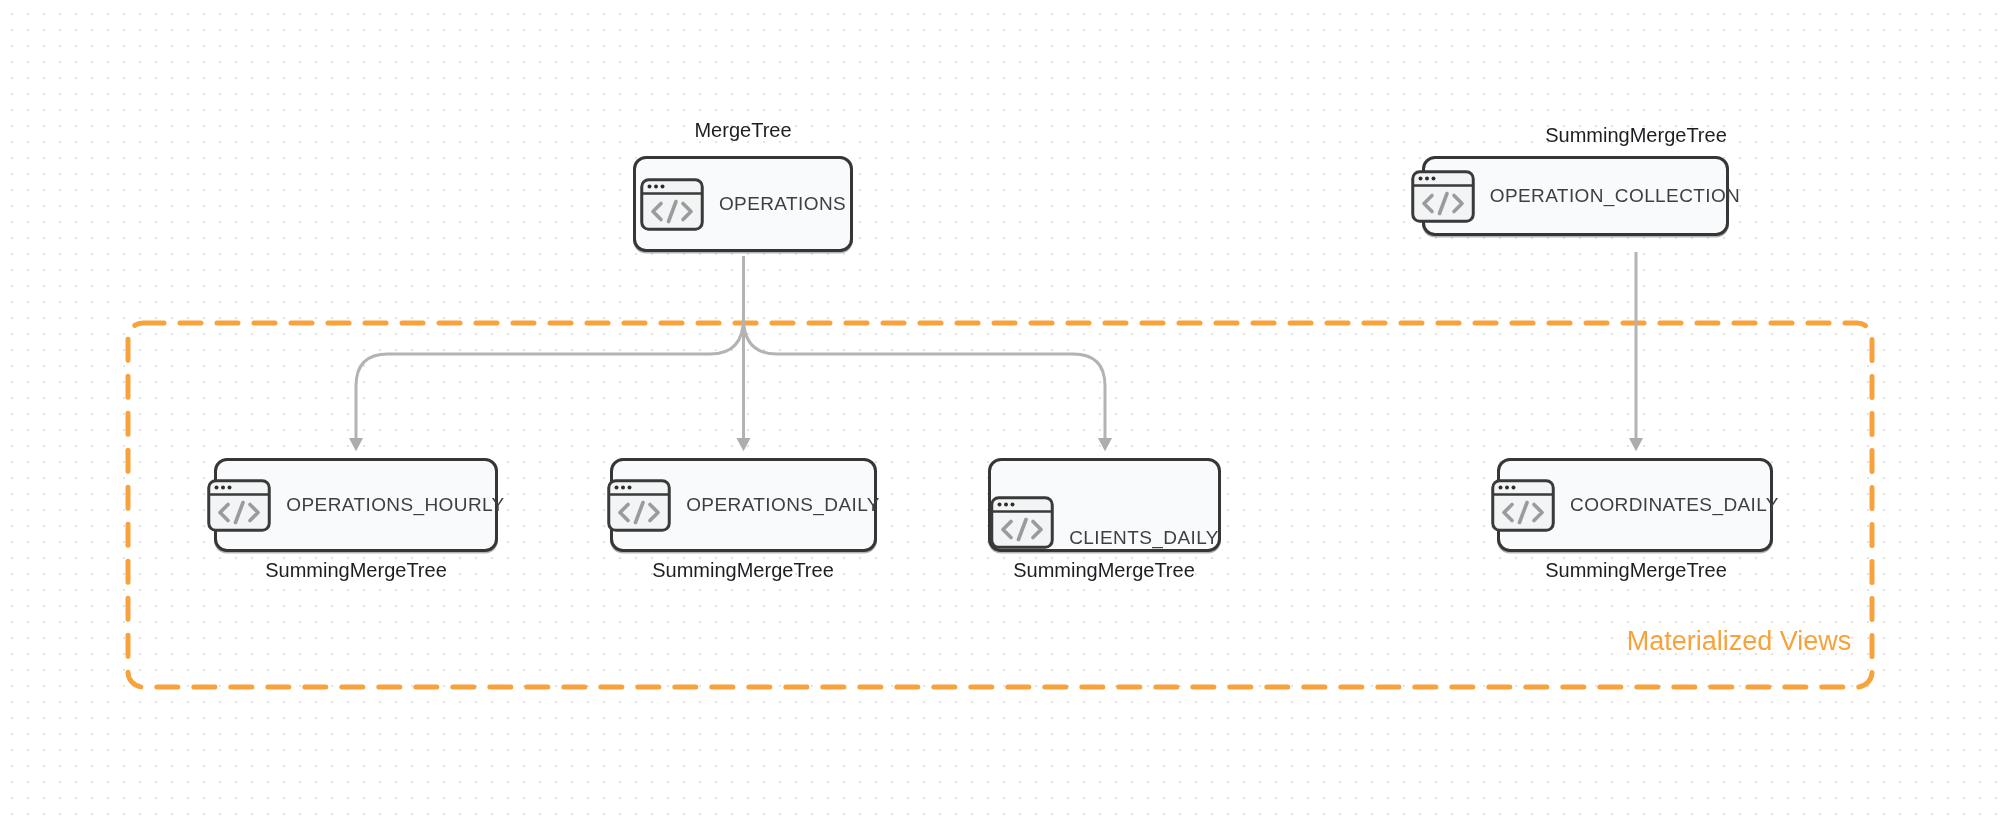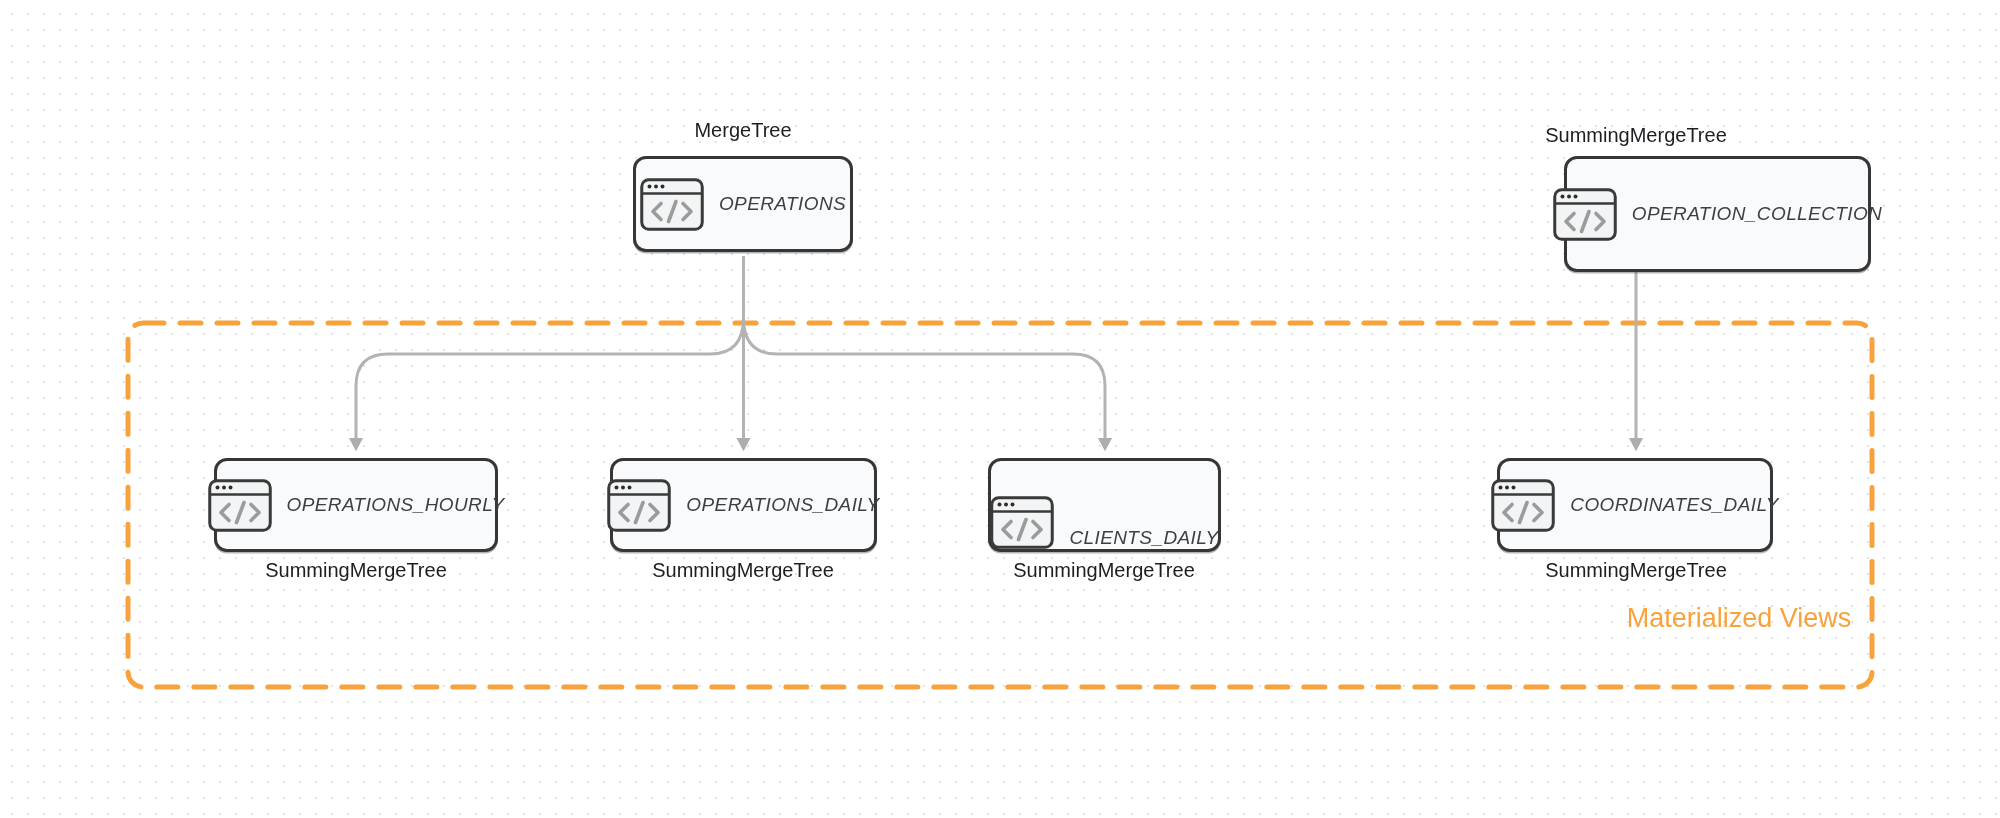--- a/index.html
+++ b/index.html
@@ -30,21 +30,20 @@
     border: 3.5px solid #363636;
     border-radius: 13px;
     background: #f9fafb;
     display: flex;
     align-items: center;
     justify-content: center;
     gap: 15px;
     box-shadow: 0 1.5px 0 rgba(40, 40, 40, 0.35);
   }
   .node-label {
-    font-style: italic;
     font-weight: 500;
     font-size: 19px;
     letter-spacing: 0.4px;
     color: #3d3f42;
     white-space: nowrap;
   }
   .icon {
     display: inline-flex;
     flex: none;
     line-height: 0;
@@ -88,37 +87,37 @@
     <path d="M 1636 252 V 439" fill="none" stroke="#b3b3b3" stroke-width="3" marker-end="url(#arrowhead)"></path>
   </svg>
 
   <div class="engine-label" style="left:743px; top:119px;">MergeTree</div>
   <div class="engine-label" style="left:1636px; top:124px;">SummingMergeTree</div>
   <div class="engine-label" style="left:356px; top:559px;">SummingMergeTree</div>
   <div class="engine-label" style="left:743px; top:559px;">SummingMergeTree</div>
   <div class="engine-label" style="left:1104px; top:559px;">SummingMergeTree</div>
   <div class="engine-label" style="left:1636px; top:559px;">SummingMergeTree</div>
 
-  <div class="group-label" style="left:1739px; top:603px;">Materialized Views</div>
+  <div class="group-label" style="left:1739px; top:626px;">Materialized Views</div>
 
   <div class="node" style="left:633px; top:156px; width:220px; height:96px;">
     <span class="icon">
       <svg width="64" height="53" viewBox="0 0 64 53">
         <rect x="1.75" y="1.75" width="60.5" height="49.5" rx="7" fill="#f3f4f5" stroke="#3a3a3a" stroke-width="3"></rect>
         <line x1="2" y1="15.5" x2="62" y2="15.5" stroke="#3a3a3a" stroke-width="2.5"></line>
         <circle cx="9.5" cy="8.5" r="2" fill="#2e2e2e"></circle>
         <circle cx="16" cy="8.5" r="2" fill="#2e2e2e"></circle>
         <circle cx="22.5" cy="8.5" r="2" fill="#2e2e2e"></circle>
         <path d="M21 25.5 L13 33.5 L21 41.5 M28.5 43.5 L36 23.5 M43 25.5 L51 33.5 L43 41.5" fill="none" stroke="#9b9b9b" stroke-width="3.6" stroke-linecap="round" stroke-linejoin="round"></path>
       </svg>
     </span>
     <span class="node-label">OPERATIONS</span>
   </div>
 
-  <div class="node" style="left:1564px; top:156px; width:307px; height:116px;">
+  <div class="node" style="left:1422px; top:156px; width:307px; height:80px;">
     <span class="icon">
       <svg width="64" height="53" viewBox="0 0 64 53">
         <rect x="1.75" y="1.75" width="60.5" height="49.5" rx="7" fill="#f3f4f5" stroke="#3a3a3a" stroke-width="3"></rect>
         <line x1="2" y1="15.5" x2="62" y2="15.5" stroke="#3a3a3a" stroke-width="2.5"></line>
         <circle cx="9.5" cy="8.5" r="2" fill="#2e2e2e"></circle>
         <circle cx="16" cy="8.5" r="2" fill="#2e2e2e"></circle>
         <circle cx="22.5" cy="8.5" r="2" fill="#2e2e2e"></circle>
         <path d="M21 25.5 L13 33.5 L21 41.5 M28.5 43.5 L36 23.5 M43 25.5 L51 33.5 L43 41.5" fill="none" stroke="#9b9b9b" stroke-width="3.6" stroke-linecap="round" stroke-linejoin="round"></path>
       </svg>
     </span>

